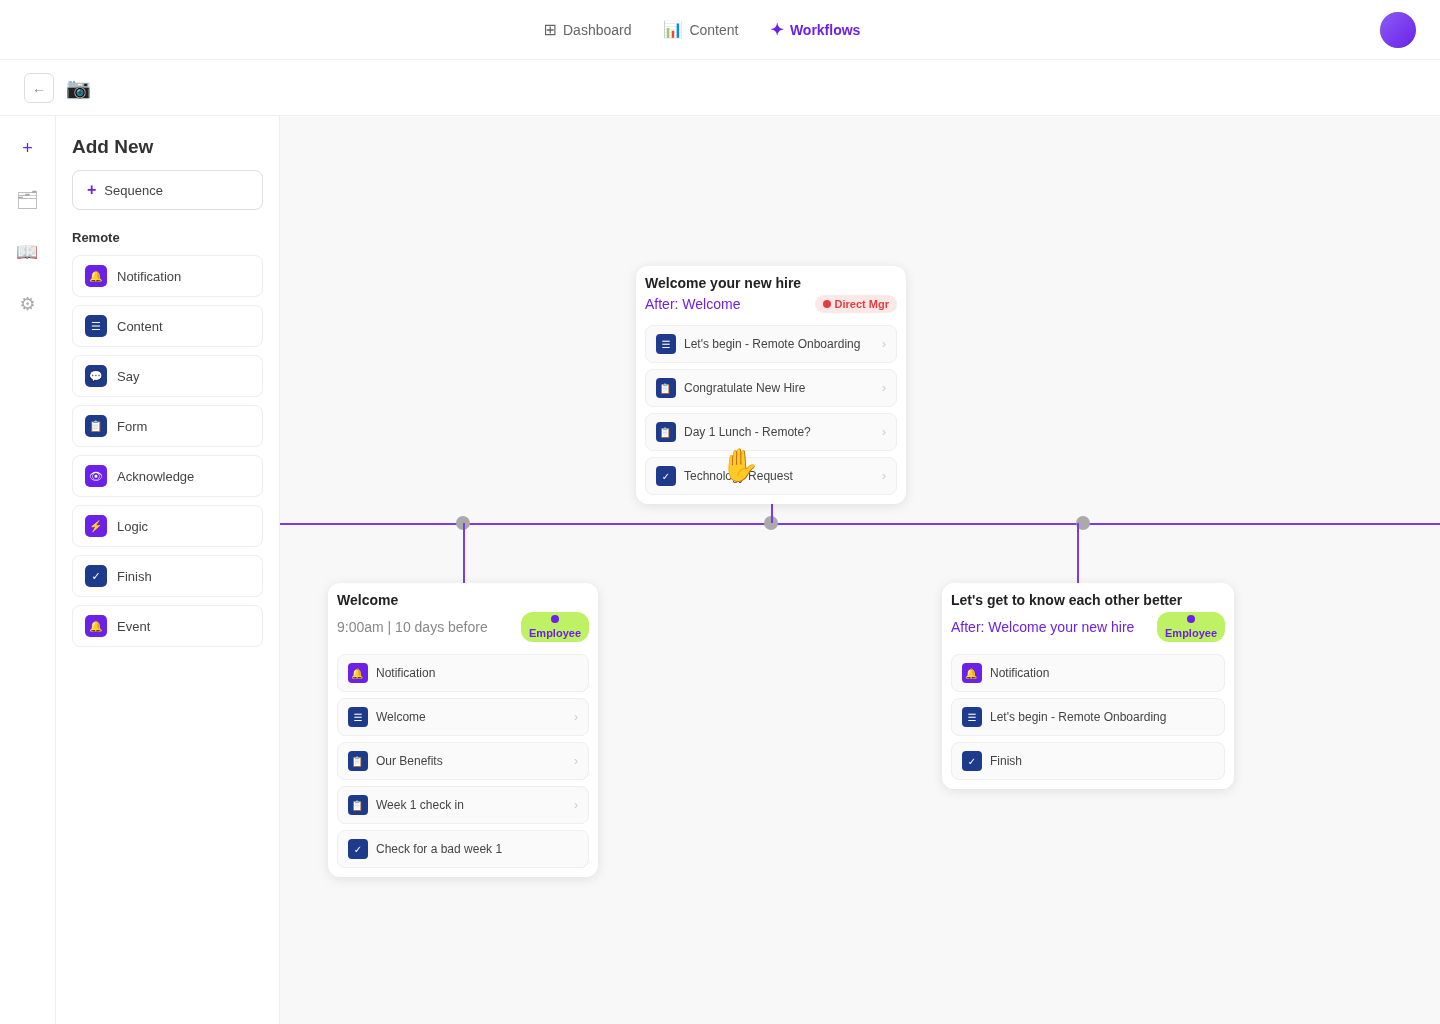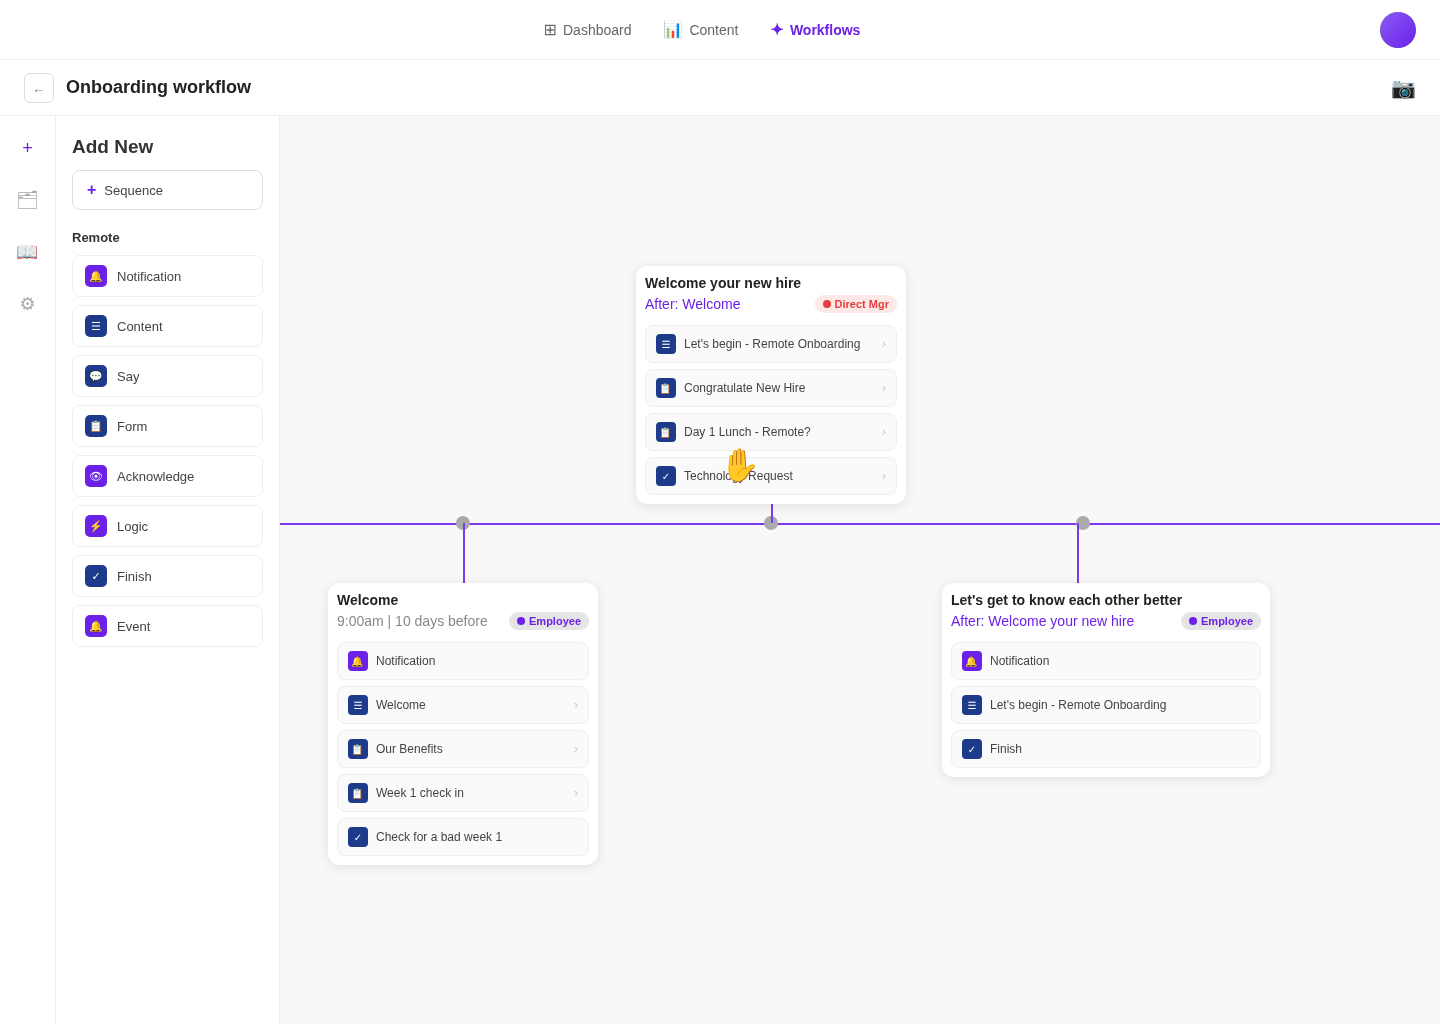--- a/index.html
+++ b/index.html
@@ -77,21 +77,21 @@
     .wf-card {
       position: absolute; background: #fff; border-radius: 12px; box-shadow: 0 2px 12px rgba(0,0,0,0.1);
       padding: 9px; width: 270px;
     }
     .wf-card-title { font-size: 14px; font-weight: 700; color: #222; margin-bottom: 4px; }
     .wf-card-meta { display: flex; align-items: center; justify-content: space-between; margin-bottom: 12px; }
     .wf-card-meta-left { font-size: 14px; color: #888; }
     .wf-card-meta-left span { color: #6b21e8; }
     .wf-card-badge { display: flex; align-items: center; gap: 4px; font-size: 11px; font-weight: 600; border-radius: 12px; padding: 3px 8px; }
     .badge-red { background: #fde8e8; color: #e53e3e; }
-    .badge-purple { background: #e5e5e5; color: #6b21e8; }
+    .badge-purple { background: #bef264; color: #6b21e8; flex-direction: column; }
     .wf-card-item {
       display: flex; align-items: center; gap: 8px; padding: 8px 10px;
       border: 1px solid #eee; border-radius: 8px; font-size: 12px; color: #444; margin-bottom: 6px; background: #fafafa;
     }
     .wf-card-item:last-child { margin-bottom: 0; }
     .item-icon { width: 20px; height: 20px; border-radius: 4px; display: flex; align-items: center; justify-content: center; font-size: 10px; color: #fff; flex-shrink: 0; }
     .item-icon.dark { background: #1e3a8a; }
     .item-icon.purple { background: #6b21e8; }
     .item-icon.check { background: #1e3a8a; border-radius: 4px; }
     .item-text { flex: 1; }
@@ -122,21 +122,20 @@
   </div>
   <div class="avatar">
     <div style="width:36px;height:36px;border-radius:50%;background:linear-gradient(135deg,#8b5cf6,#6b21e8);"></div>
   </div>
 </div>
 
 <div class="subheader">
   <div class="back-btn">
     <span style="color:#888;font-size:14px;">←</span>
   </div>
-  <div class="page-title">Onboarding workflow</div>
   <div class="camera-btn">📷</div>
 </div>
 
 <div class="layout">
 
   <div class="sidebar-icons">
     <div class="sidebar-icon active">+</div>
     <div class="sidebar-icon">🗂</div>
     <div class="sidebar-icon">📖</div>
     <div class="sidebar-icon">⚙</div>
@@ -262,21 +261,21 @@
         <div class="item-icon dark">📋</div>
         <span class="item-text">Week 1 check in</span>
         <span class="item-chevron">›</span>
       </div>
       <div class="wf-card-item">
         <div class="item-icon check" style="background:#1e3a8a;">✓</div>
         <span class="item-text">Check for a bad week 1</span>
       </div>
     </div>
 
-    <div class="wf-card" style="left: 662px; top: 467px; width: 328px;">
+    <div class="wf-card" style="left: 662px; top: 467px; width: 292px;">
       <div class="wf-card-title">Let's get to know each other better</div>
       <div class="wf-card-meta">
         <div class="wf-card-meta-left">
           <span>After:</span>
           <span>Welcome your new hire</span>
         </div>
         <div class="wf-card-badge badge-purple">
           <span style="width:8px;height:8px;border-radius:50%;background:#6b21e8;display:inline-block;"></span>
           <span>Employee</span>
         </div>

